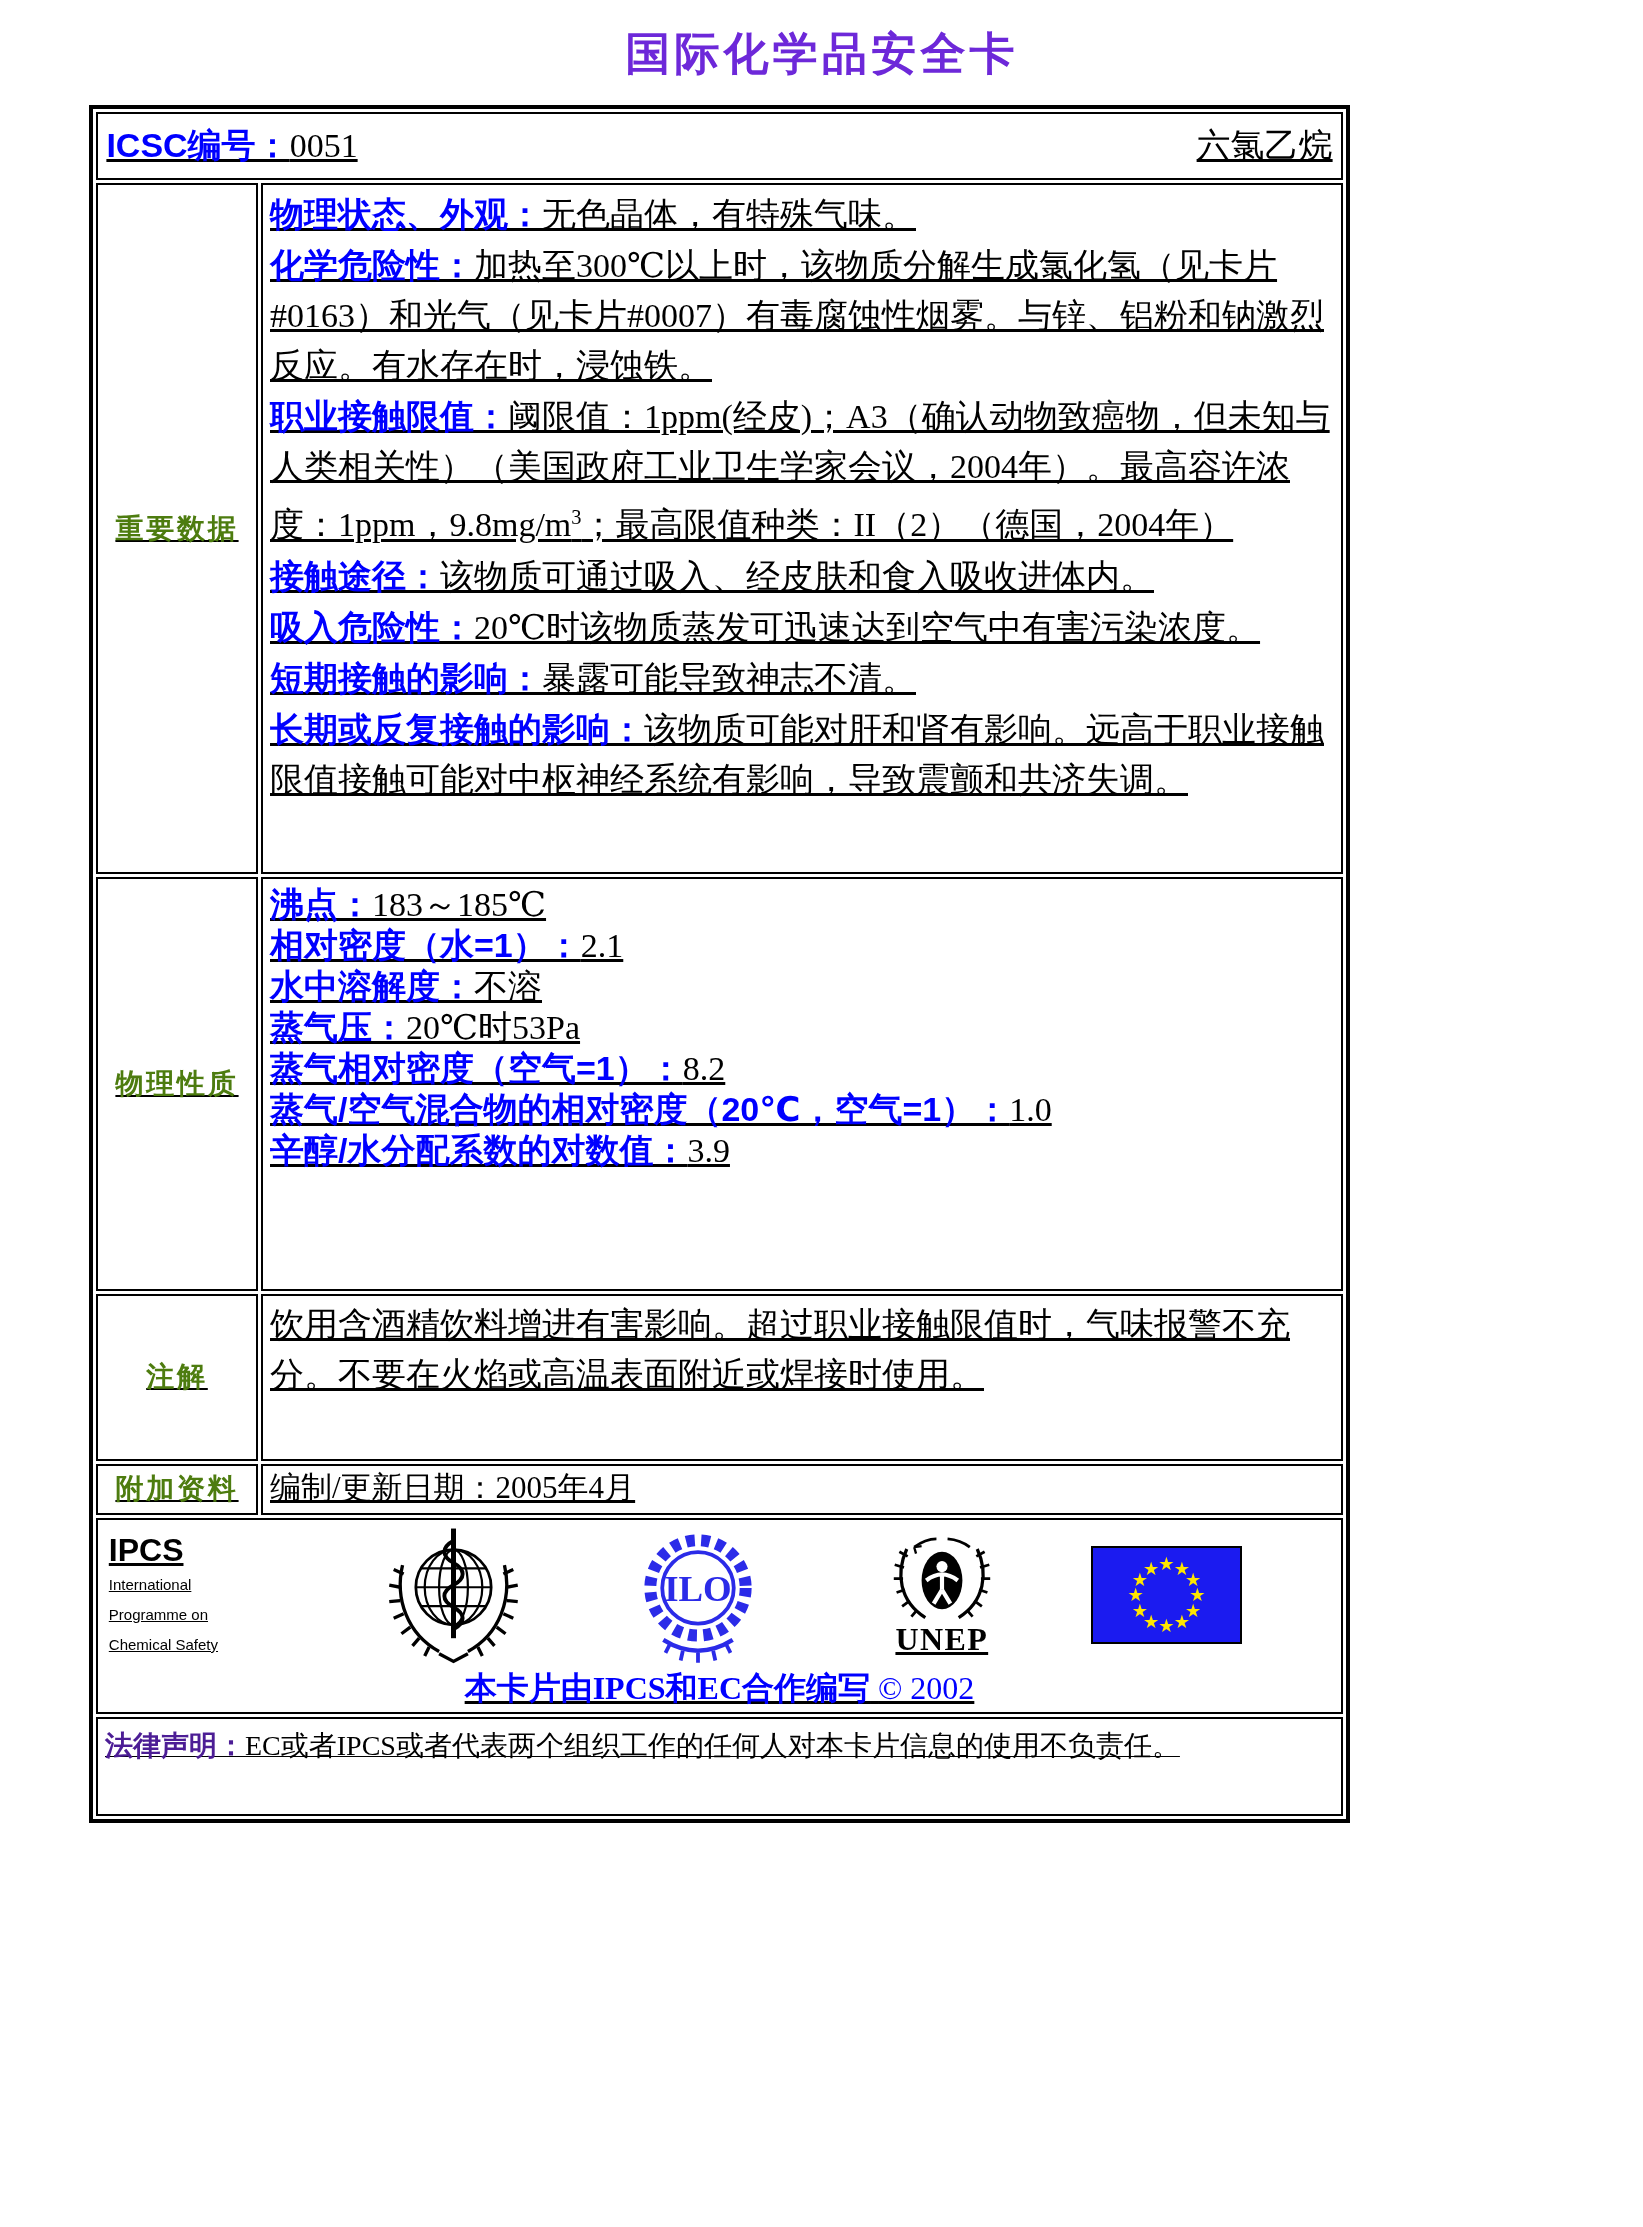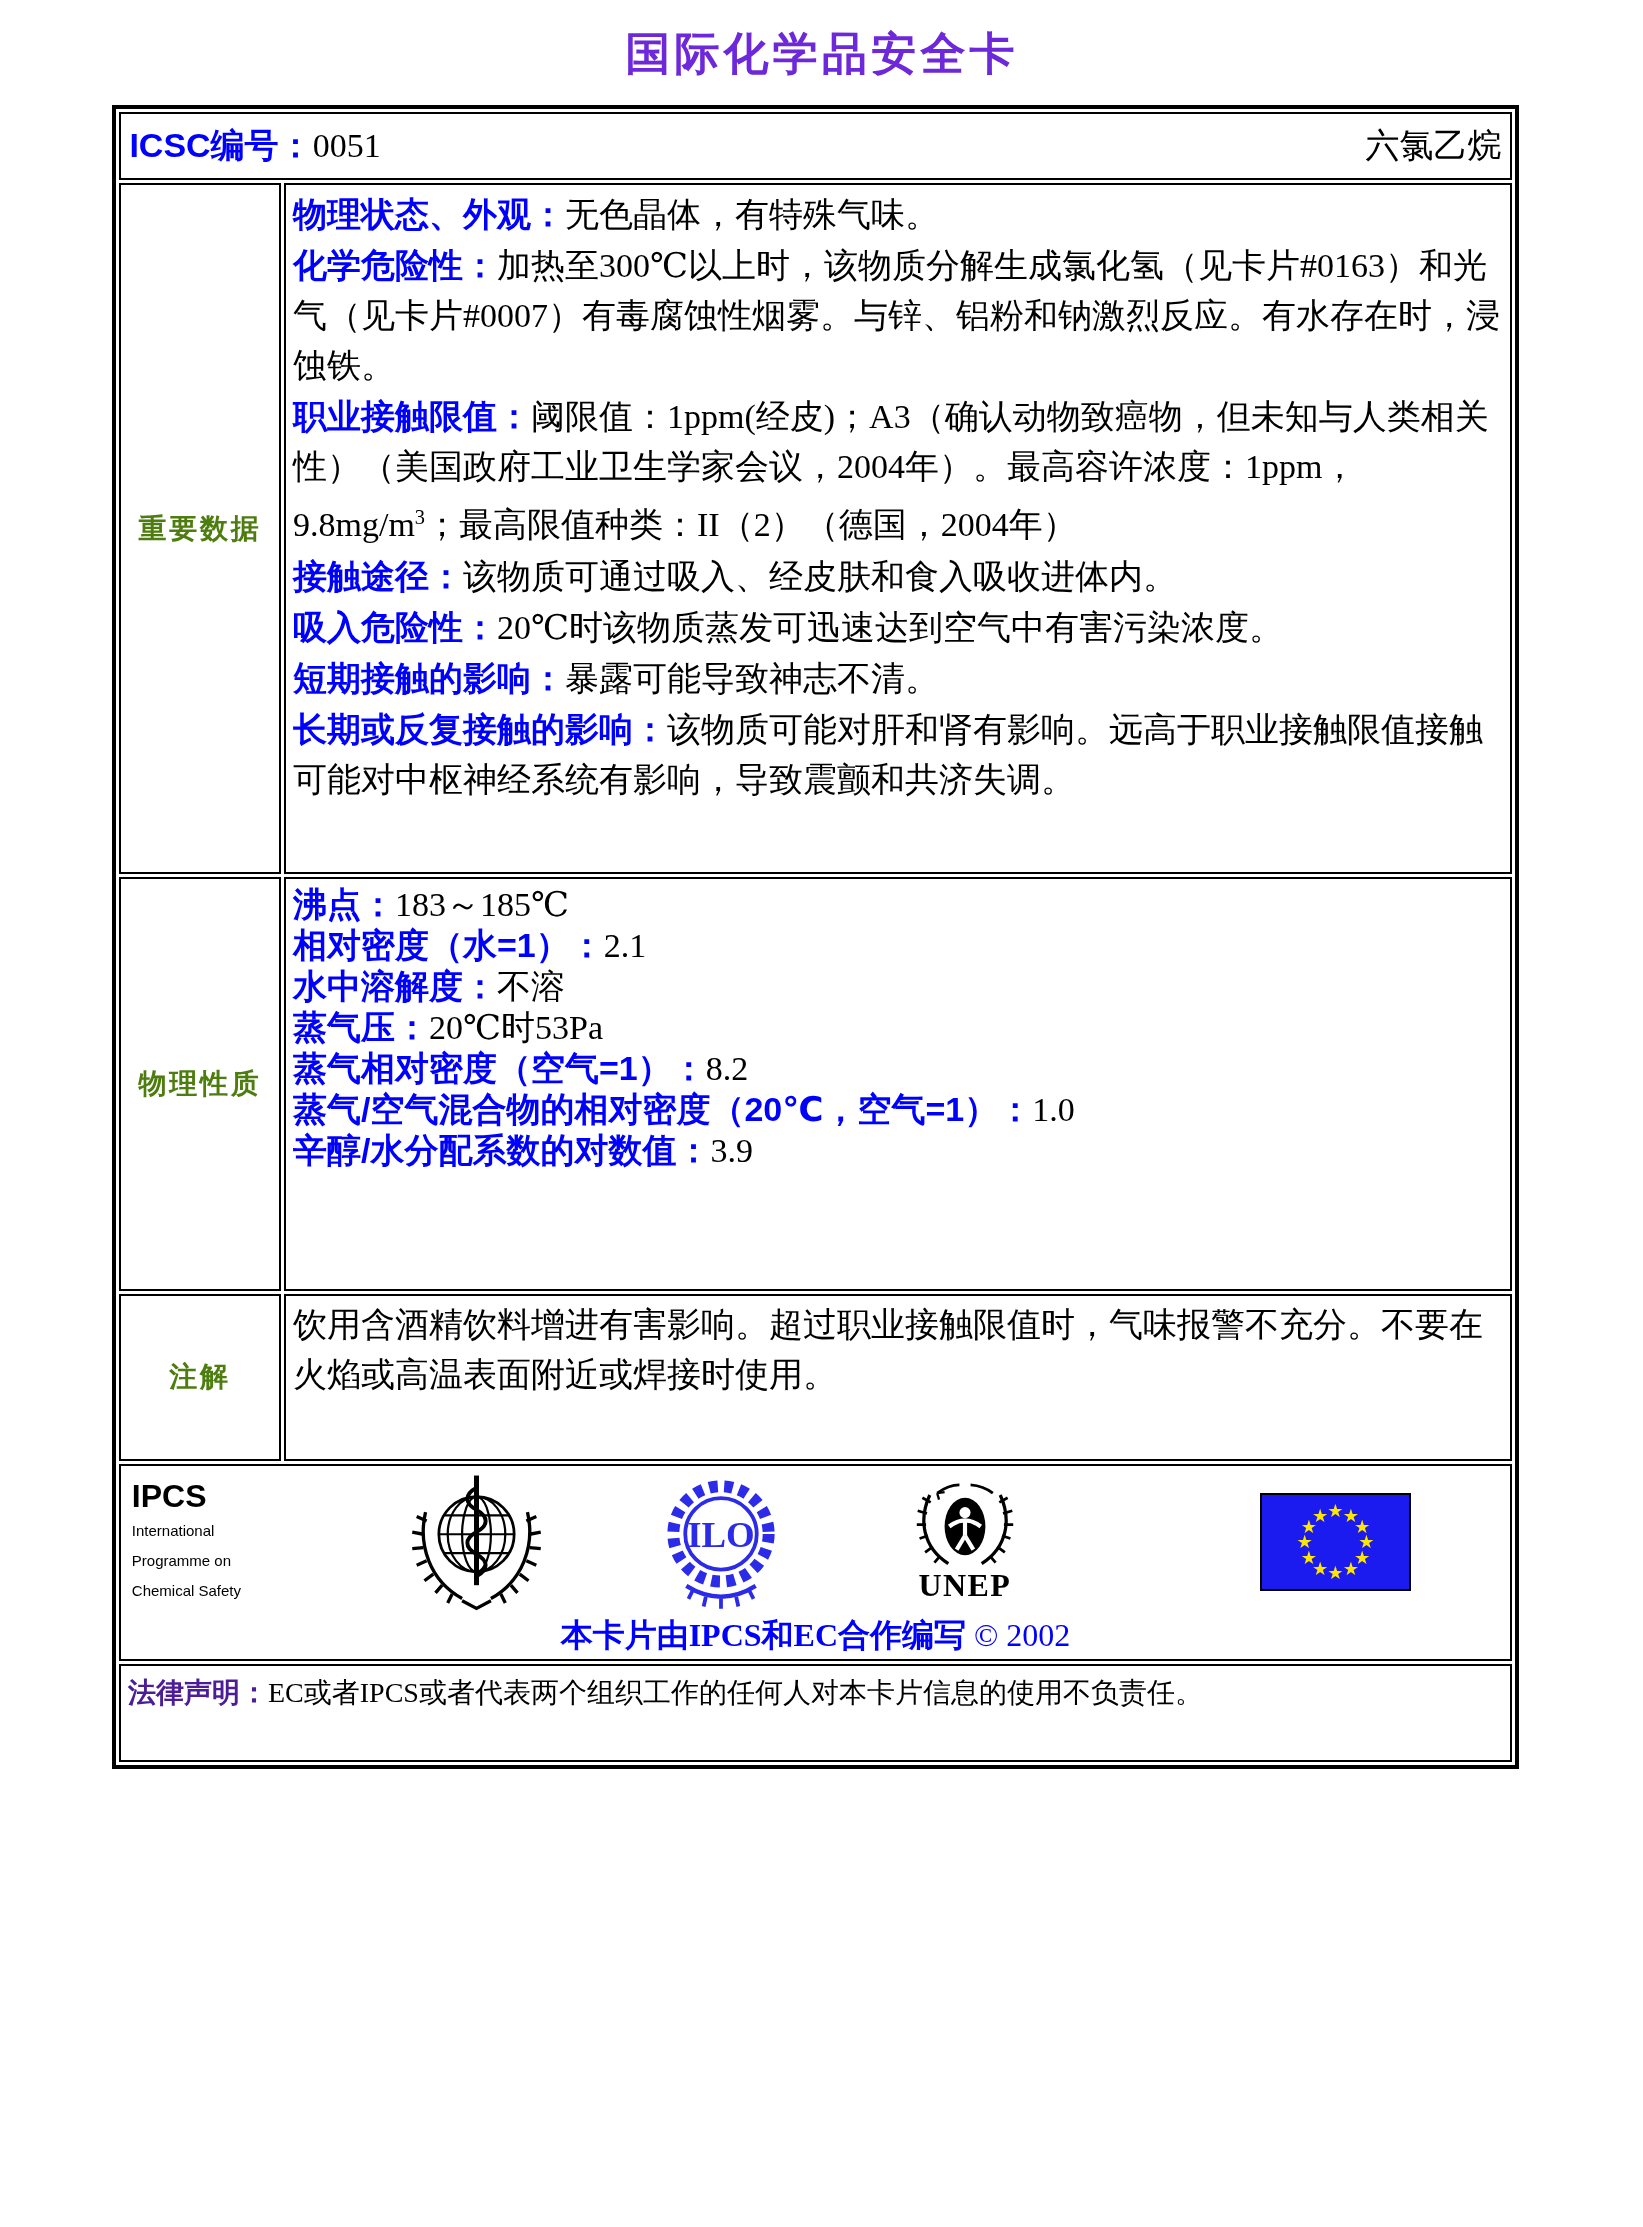--- a/index.html
+++ b/index.html
@@ -10,25 +10,26 @@
     text-align:center;
     color:#6d28d9;
     font-family:"Liberation Sans","DejaVu Sans",sans-serif;
     font-weight:bold;
     font-size:45px;
     letter-spacing:4.2px;
   }
 
   table.card{
     table-layout:fixed;
-    width:1407px;
-    margin-left:112px;
+    width:1261px;
+    margin-left:89px;
     border:4.2px solid #000;
     border-spacing:3.5px;
     background:#fff;
+    text-decoration:underline;
   }
   td{border:2.1px solid #000;vertical-align:top;background:#fff;}
   col.c-label{width:162px;}
 
   td.r-header{height:64px;vertical-align:middle;padding:0 8.4px;}
   td.r-important{height:679px;}
   td.r-physical{height:401px;}
   td.r-env{height:112px;}
   td.r-notes{height:155px;}
   td.r-add{height:38px;}
@@ -149,20 +150,26 @@
   </tr>
 
 
   <tr>
     <td class="side r-notes">注解</td>
     <td class="content flow r-notes">
       <p>饮用含酒精饮料增进有害影响。超过职业接触限值时，气味报警不充分。不要在火焰或高温表面附近或焊接时使用。</p>
     </td>
   </tr>
 
+  <tr>
+    <td class="side r-add">附加资料</td>
+    <td class="content r-add">
+      <p class="add-text">编制/更新日期：2005年4月</p>
+    </td>
+  </tr>
 
   <tr>
     <td colspan="2" class="r-logos">
       <div class="logos-wrap">
         <div class="logos-flex">
           <div class="ipcs-block">
             <div class="ipcs-acros">IPCS</div>
             <div class="ipcs-line">International</div>
             <div class="ipcs-line">Programme on</div>
             <div class="ipcs-line">Chemical Safety</div>

